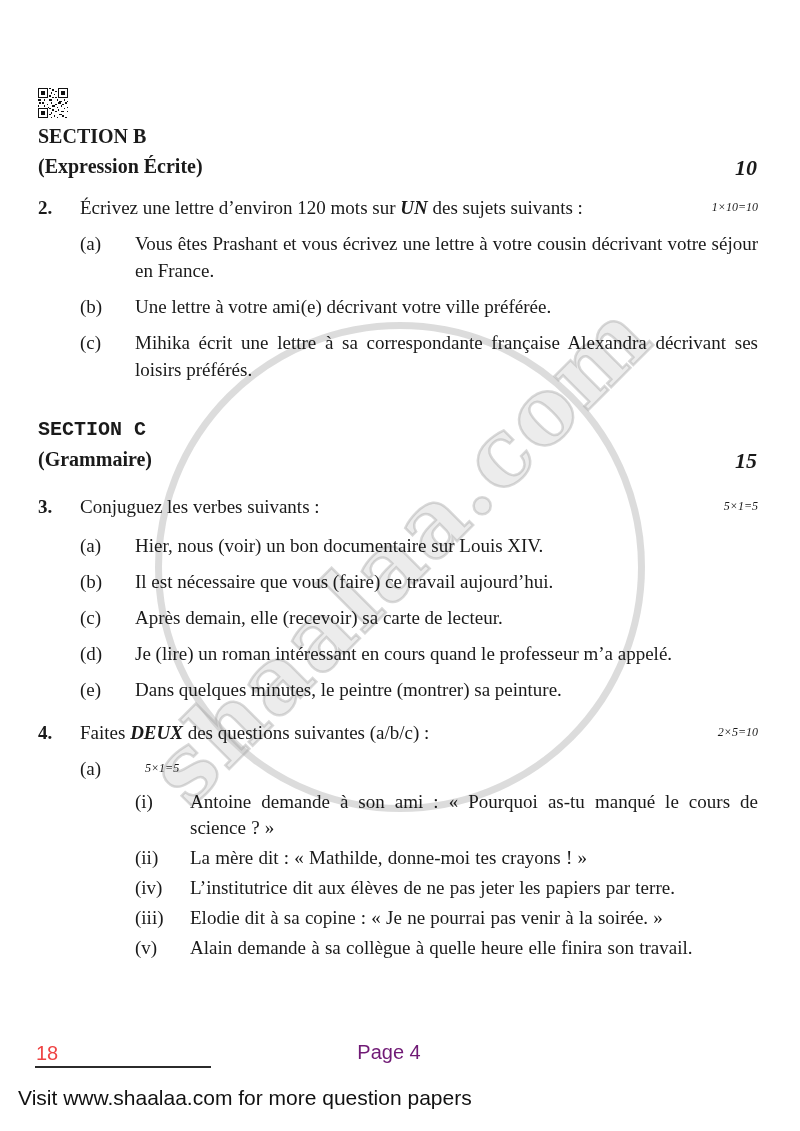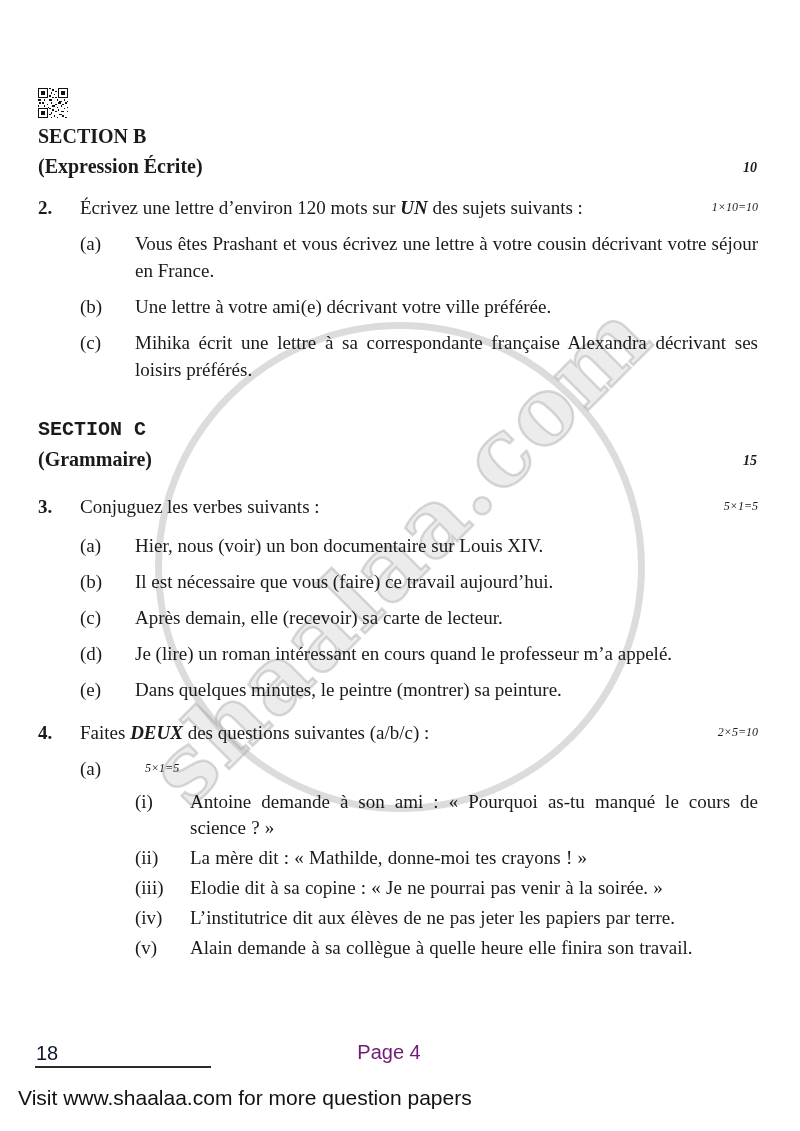--- a/index.html
+++ b/index.html
@@ -27,21 +27,21 @@
   .qr { position:absolute; left:38px; top:88px; width:30px; height:30px; z-index:1; }
 
   
   .content {
     position:absolute; left:38px; top:123px; width:720px; z-index:1;
     font-size:19px; line-height:27px;
   }
   .center-row { position:relative; text-align:left; font-weight:bold; font-size:20px; }
   .center-row .marks-abs {
     position:absolute; right:1px; top:1px;
-    font-style:italic; font-size:14px; font-weight:bold;
+    font-style:italic; font-size:22px; font-weight:bold;
   }
   .gap2  { margin-top:3px; }
   .gap14 { margin-top:14px; }
   .gap16 { margin-top:16px; }
   .gap20 { margin-top:20px; }
   .gap33 { margin-top:33px;font-family:Liberation Mono, monospace; }
 
   .q-row { display:flex; align-items:flex-start; }
   .q-num { flex:none; width:42px; font-weight:bold; }
   .q-text { flex:1; }
@@ -54,21 +54,21 @@
   #q3-items .sub-item:first-child { margin-top:12px; }
 
   .subsub-item { display:flex; align-items:flex-start; margin-left:97px; margin-top:4px; line-height:26px; }
   .subsub-item:first-child { margin-top:7px; }
   .subsub-label { flex:none; width:55px; }
   .subsub-text { flex:1; text-align:justify; word-spacing:0.5px; }
 
   
   .footer-code {
     position:absolute; left:36px; top:1042px; z-index:1;
-    font-family:"Liberation Sans", sans-serif; font-size:20px; color:#0f172a;
+    font-family:"Liberation Sans", sans-serif; font-size:20px; color:#ef4444;
   }
   .footer-line {
     position:absolute; left:35px; top:1066px; width:176px; height:2px;
     background:#2b2b2b; z-index:1;
   }
   .footer-page {
     position:absolute; left:0; right:22px; top:1041px; text-align:center; z-index:1;
     font-family:"Liberation Sans", sans-serif; font-size:20px; color:#701a75;
   }
   .banner {
@@ -222,26 +222,26 @@
     <div>
       <div class="subsub-item">
         <span class="subsub-label">(i)</span>
         <span class="subsub-text">Antoine demande à son ami : « Pourquoi as-tu manqué le cours de science ? »</span>
       </div>
       <div class="subsub-item">
         <span class="subsub-label">(ii)</span>
         <span class="subsub-text">La mère dit : « Mathilde, donne-moi tes crayons ! »</span>
       </div>
       <div class="subsub-item">
+        <span class="subsub-label">(iv)</span>
+        <span class="subsub-text">L’institutrice dit aux élèves de ne pas jeter les papiers par terre.</span>
+      </div>
+      <div class="subsub-item">
         <span class="subsub-label">(iii)</span>
         <span class="subsub-text">Elodie dit à sa copine : « Je ne pourrai pas venir à la soirée. »</span>
-      </div>
-      <div class="subsub-item">
-        <span class="subsub-label">(iv)</span>
-        <span class="subsub-text">L’institutrice dit aux élèves de ne pas jeter les papiers par terre.</span>
       </div>
       <div class="subsub-item">
         <span class="subsub-label">(v)</span>
         <span class="subsub-text">Alain demande à sa collègue à quelle heure elle finira son travail.</span>
       </div>
     </div>
   </div>
 
   <div class="footer-code">18</div>
   <div class="footer-line"></div>

